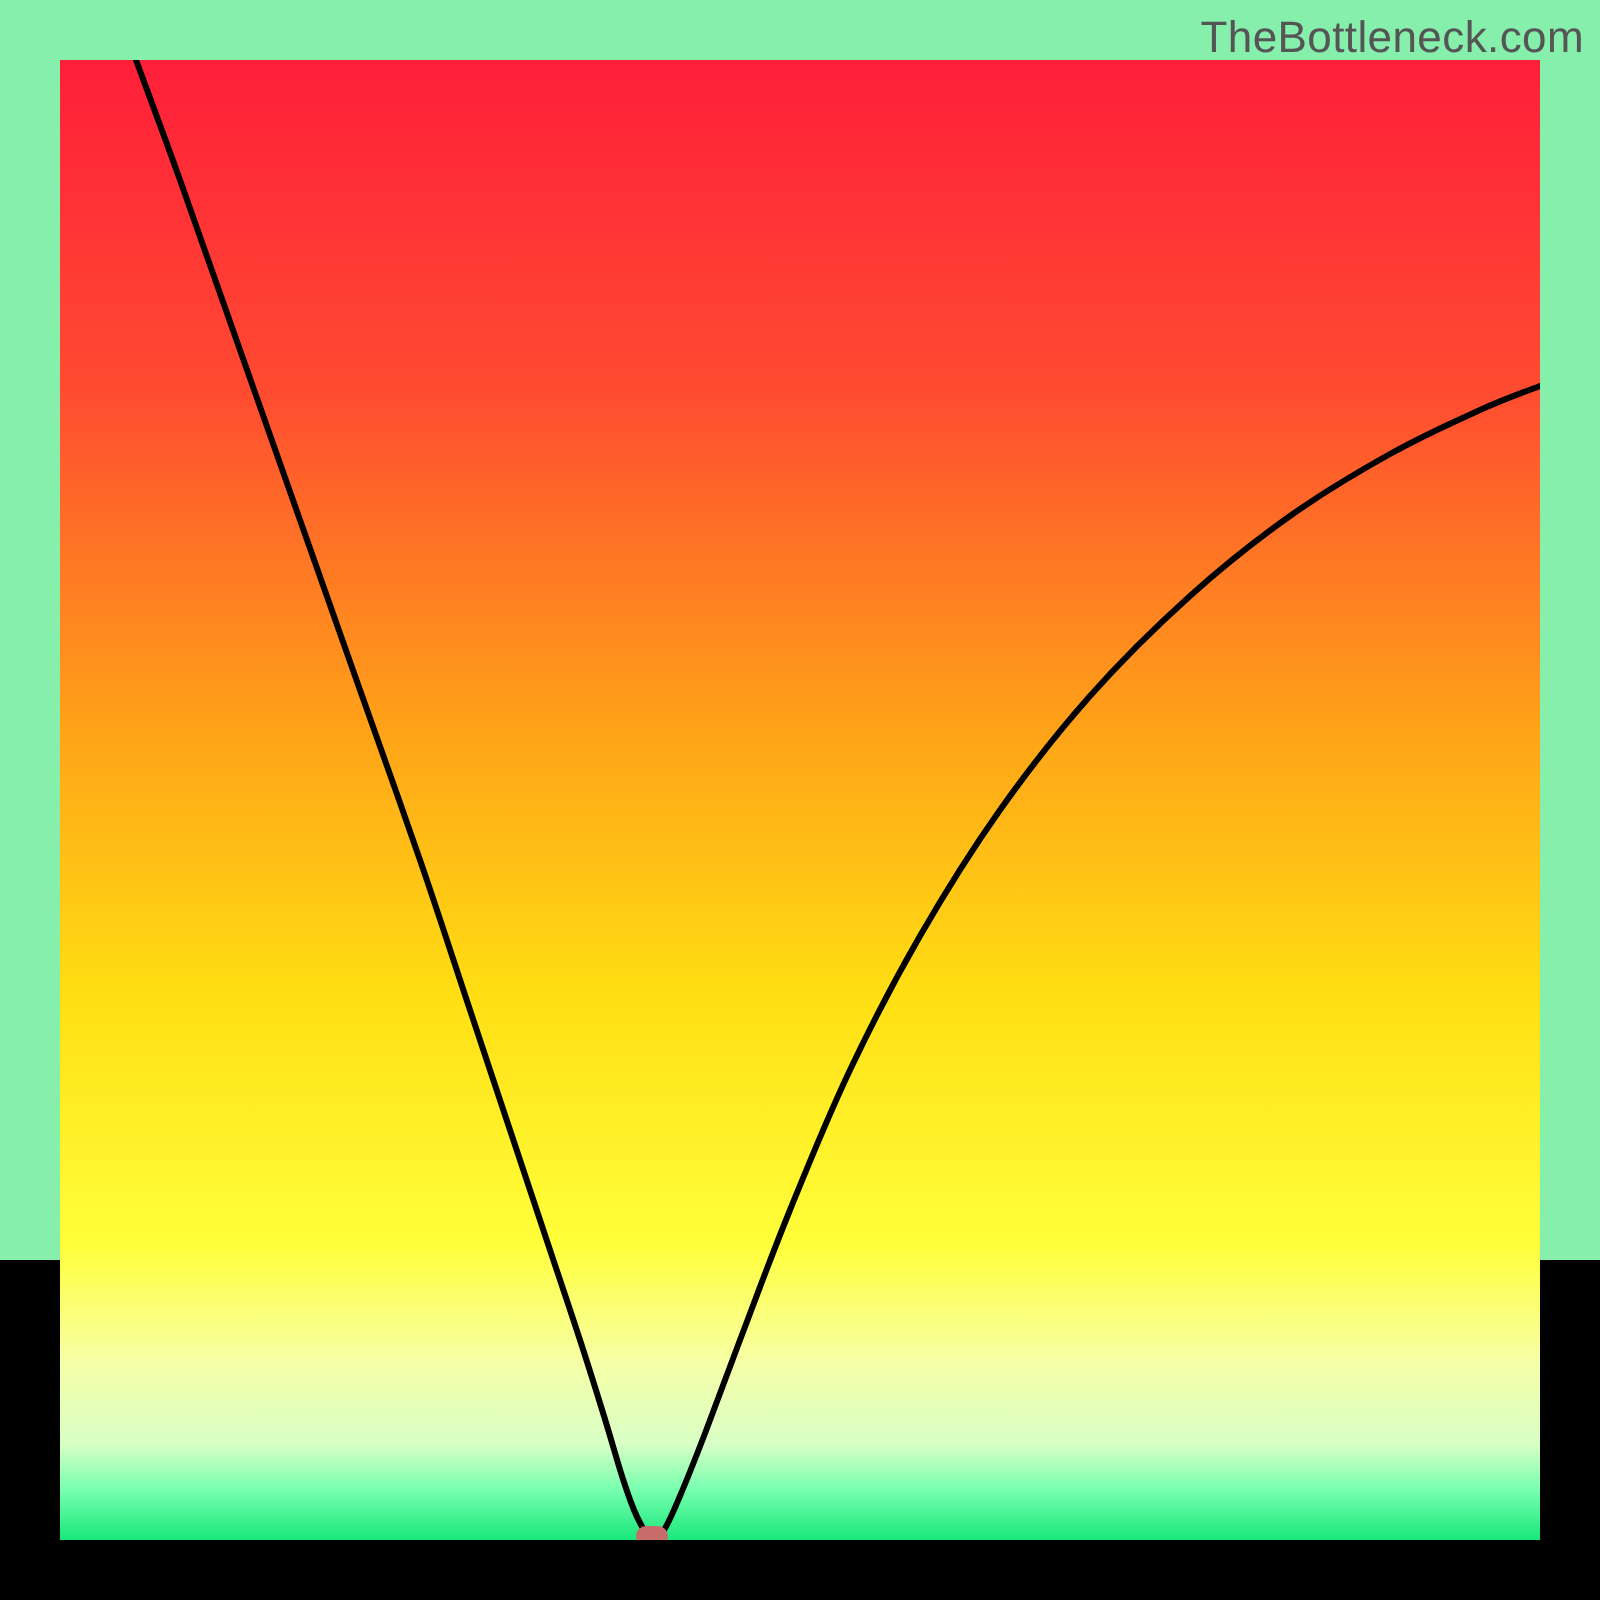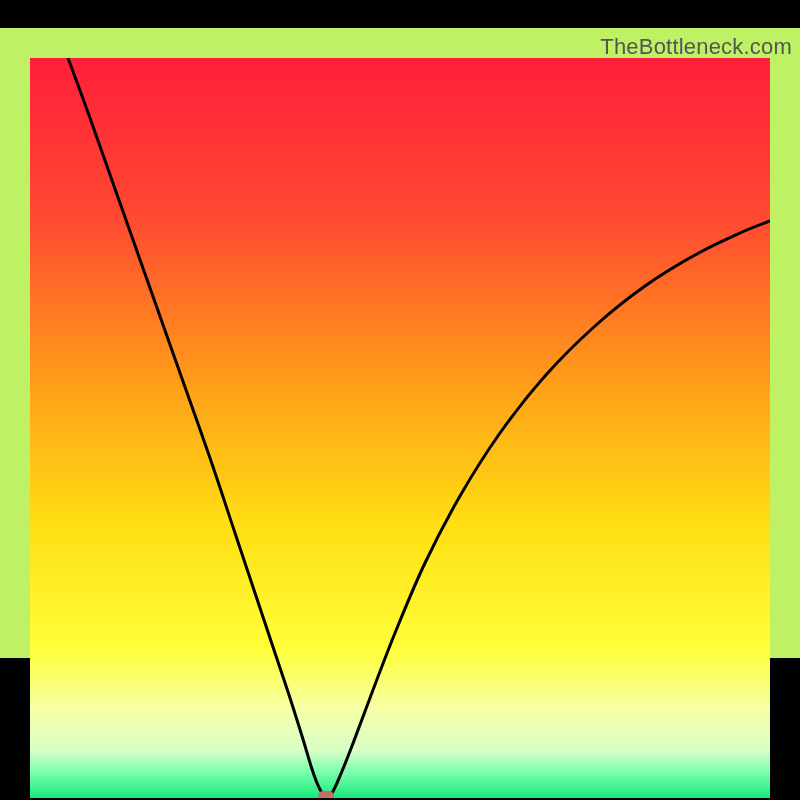--- a/index.html
+++ b/index.html
@@ -8,22 +8,21 @@
     width: 800px;
     height: 800px;
     overflow: hidden;
     background: #000;
     font-family: Arial, Helvetica, sans-serif;
   }
   .frame {
     position: relative;
     width: 800px;
     height: 630px;
-    background: #bef264;
-    margin-top: 28px;
+    background: #86efac;
   }
   .plot-area {
     position: absolute;
     left: 30px;
     top: 30px;
     width: 740px;
     height: 740px;
     overflow: hidden;
   }
   .gradient-bg {

